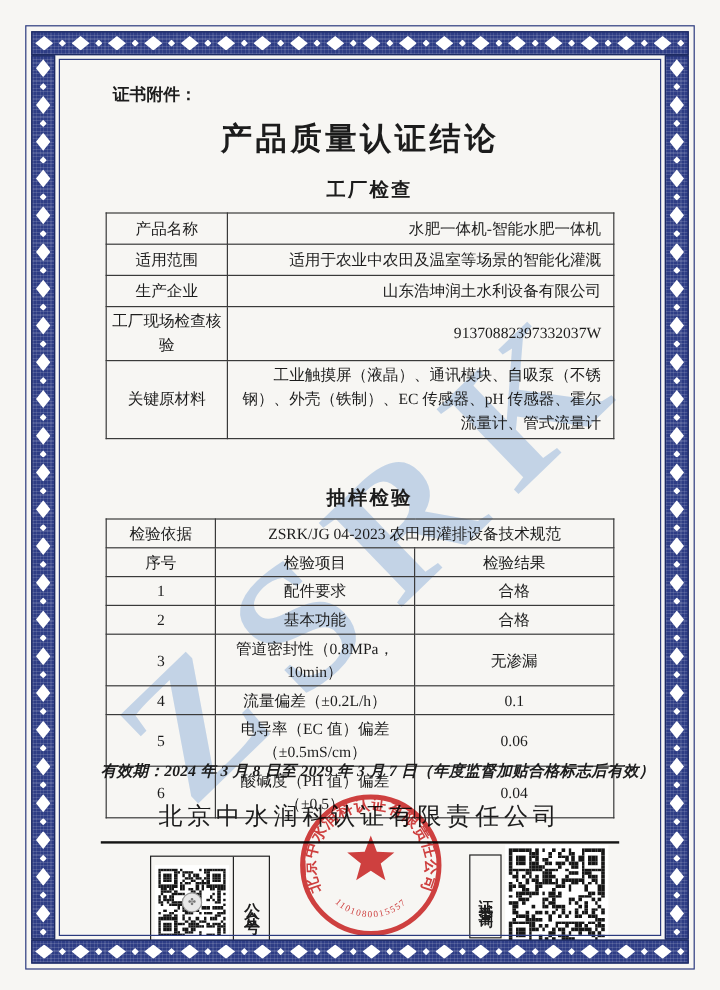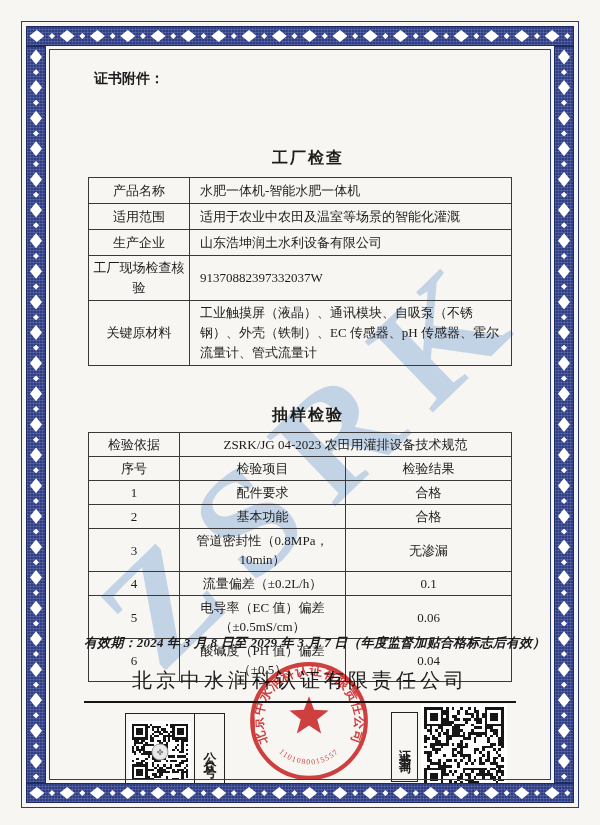--- a/index.html
+++ b/index.html
@@ -39,21 +39,21 @@
   .title{position:absolute;left:0;right:0;top:98px;margin:0;text-align:center;font-size:26px;font-weight:bold;letter-spacing:3px;z-index:2;}
   .sec-head{position:absolute;left:16px;right:0;margin:0;text-align:center;font-size:16px;font-weight:bold;letter-spacing:2px;z-index:2;}
   .sec-head.factory{top:148px;}
   .sec-head.sampling{top:405px;}
   
   table{position:absolute;left:88px;width:424px;border-collapse:collapse;z-index:2;font-size:13px;table-layout:fixed;}
   .t1{top:177px;}
   .t2{top:432px;}
   td{border:1.4px solid #3a3a3a;line-height:20px;padding:2px 6px;background:transparent;}
   .t1 td.lbl{width:96px;text-align:center;padding:2px 2px;}
-  .t1 td.val{text-align:left;padding:2px 10px;}
+  .t1 td.val{text-align:right;padding:2px 10px;}
   .t1 tr.single td{height:21px;}
   .t2 td{text-align:center;height:19px;line-height:19px;}
   .t2 td.c1{width:78px;}
   .t2 td.c3{width:96px;}
   
   .validity{position:absolute;left:84px;top:634px;font-size:13px;font-weight:bold;z-index:2;letter-spacing:.2px;font-style:italic;}
   .company{position:absolute;left:0;right:0;top:667px;text-align:center;font-size:20px;letter-spacing:4px;z-index:2;}
   .rule{position:absolute;left:84px;right:84px;top:701px;height:2px;background:#151515;z-index:2;}
   
   .qrbox-left{position:absolute;left:125px;top:713px;width:100px;height:78px;border:1.4px solid #222;display:flex;z-index:2;background:transparent;box-sizing:border-box;}
@@ -250,20 +250,21 @@
       <div class="dmd big"></div>
       <div class="dmd small"></div>
       <div class="dmd big"></div>
       <div class="dmd small"></div>
     </div>
   <div class="line-inner"></div>
 
   <div class="watermark">ZSRK</div>
 
   <div class="attach">证书附件：</div>
+  <h1 class="title">产品质量认证结论</h1>
   <h2 class="sec-head factory">工厂检查</h2>
 
   <table class="t1">
     <tbody>
         <tr class="single">
       <td class="lbl">产品名称</td>
       <td class="val">水肥一体机-智能水肥一体机</td>
     </tr>
     <tr class="single">
       <td class="lbl">适用范围</td>

